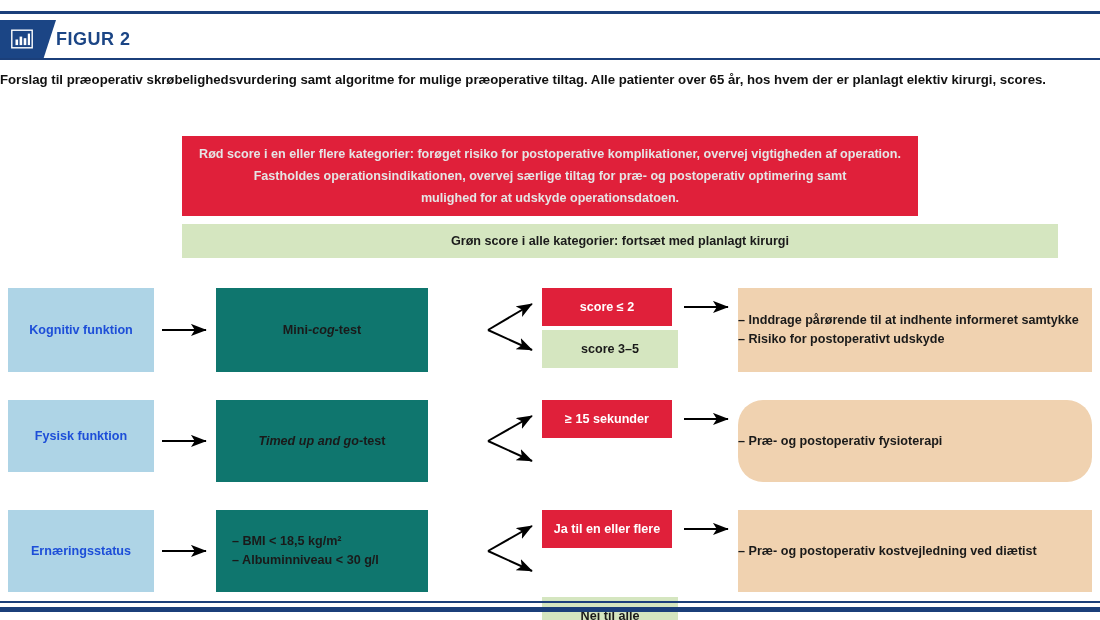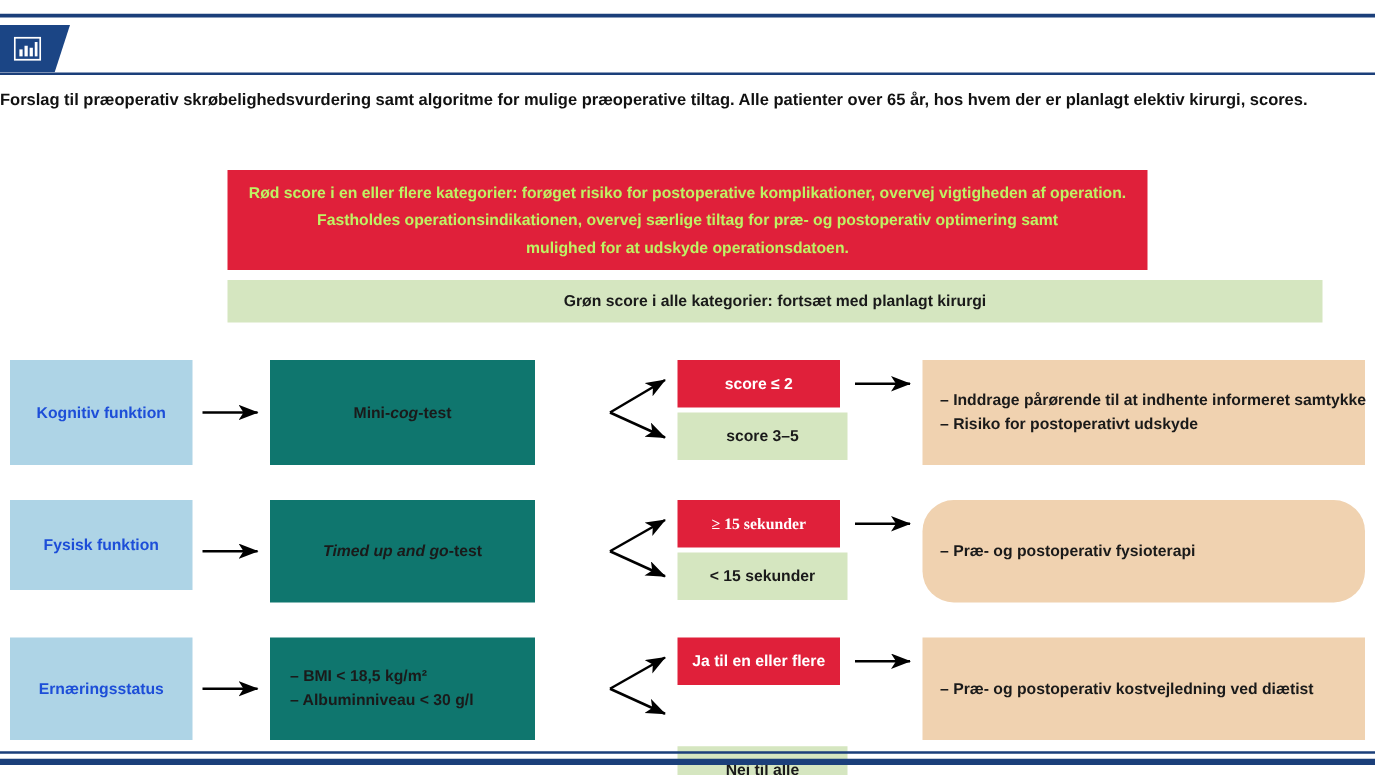--- a/index.html
+++ b/index.html
@@ -59,21 +59,21 @@
   
   .banner {
     position: absolute;
     box-sizing: border-box;
     text-align: center;
   }
   .banner-red {
     left: 182px; top: 136px;
     width: 736px; height: 80px;
     background: #e0203a;
-    color: #bef264;
+    color: #e5e5e5;
     font-size: 12.6px; font-weight: bold;
     line-height: 22px;
     padding-top: 7px;
   }
   .banner-green {
     left: 182px; top: 224px;
     width: 876px; height: 34px;
     background: #d5e6c0;
     color: #1a1a1a;
     font-size: 12.6px; font-weight: bold;
@@ -122,21 +122,20 @@
     background: #d5e6c0;
     color: #1a1a1a;
     justify-content: center;
     text-align: center;
   }
   .box-outcome {
     left: 738px; width: 354px;
     background: #f0d2b0;
     color: #1a1a1a;
     justify-content: flex-start;
-    padding-left: 14px;
   }
 
   .box-list { line-height: 19px; }
   .box-list div { white-space: nowrap; }
 
   .arrow-svg {
     position: absolute;
     left: 0; top: 0;
     width: 1100px;
     overflow: visible;
@@ -163,20 +162,21 @@
 <div class="header">
   <div class="fig-badge">
     <svg width="22" height="20" viewBox="0 0 22 20" aria-hidden="true">
       <rect x="0.8" y="1.2" width="20.4" height="17.6" fill="none" stroke="#ffffff" stroke-width="1.4"></rect>
       <rect x="4.5" y="10.5" width="2.6" height="5.6" fill="#ffffff"></rect>
       <rect x="8.6" y="7.6" width="2.6" height="8.5" fill="#ffffff"></rect>
       <rect x="12.7" y="9.2" width="2.6" height="6.9" fill="#ffffff"></rect>
       <rect x="16.8" y="4.6" width="2.2" height="11.5" fill="#ffffff"></rect>
     </svg>
   </div>
+  <div class="fig-title">FIGUR 2</div>
 </div>
 <div class="header-rule"></div>
 
 <div class="caption">Forslag til præoperativ skrøbelighedsvurdering samt algoritme for mulige præoperative tiltag. Alle patienter over 65 år, hos hvem der er planlagt elektiv kirurgi, scores.</div>
 
 <div class="banner banner-red">
   <div>Rød score i en eller flere kategorier: forøget risiko for postoperative komplikationer, overvej vigtigheden af operation.</div>
   <div>Fastholdes operationsindikationen, overvej særlige tiltag for præ- og postoperativ optimering samt</div>
   <div>mulighed for at udskyde operationsdatoen.</div>
 </div>
@@ -217,22 +217,21 @@
 
 <div class="row row-2">
   <div class="box box-category" style="top:0;height:72px;">Fysisk funktion</div>
 
   <div class="box box-test centered" style="top:0;height:82px;">
     <span>
       <span class="ital-b">Timed up and go</span><span>-test</span>
     </span>
   </div>
 
-  <div class="box box-red" style="top:0;height:38px;font-family:Liberation Serif, serif;">≥ 15 sekunder</div>
-  <div class="box box-green" style="top:42px;height:38px;">&lt; 15 sekunder</div>
+  <div class="box box-red" style="top:0;height:38px;">≥ 15 sekunder</div>
 
   <div class="box box-outcome box-list" style="top:0;height:82px;border-radius:25px;">
     <div>
       <div>– Præ- og postoperativ fysioterapi</div>
     </div>
   </div>
 
   <svg class="arrow-svg" height="82">
     <line x1="162" y1="41" x2="206" y2="41" stroke="#000000" stroke-width="2" marker-end="url(#ah1)"></line>
     <line x1="488" y1="41" x2="532" y2="16" stroke="#000000" stroke-width="2" marker-end="url(#ah1)"></line>

